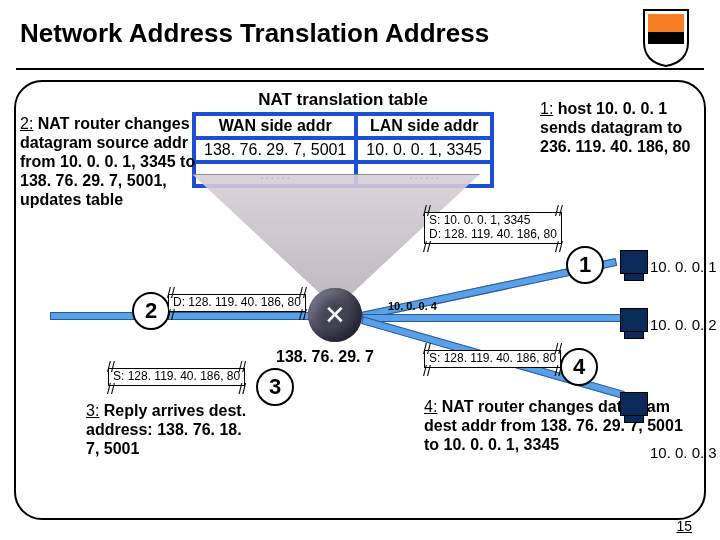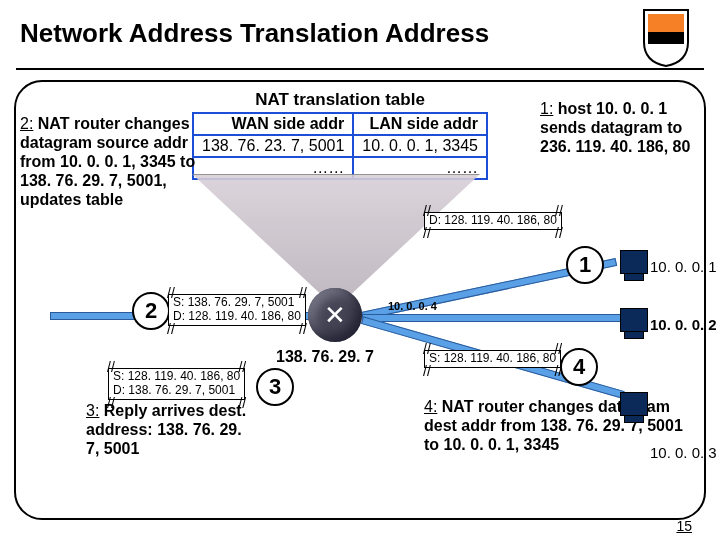--- a/index.html
+++ b/index.html
@@ -20,21 +20,21 @@
   }
   .hr { position:absolute; left:16px; right:16px; top:68px; height:2px; background:#000; }
   .frame { position:absolute; left:14px; top:80px; right:14px; bottom:20px;
            border:2px solid #000; border-radius:28px; }
   .slidenum { position:absolute; right:28px; bottom:6px; font-size:14px;text-decoration:underline; }
 
   .tbl {
     position:absolute; left:192px; top:90px;
     border-collapse:collapse; font-size:16px;
   }
-  .tbl td, .tbl th { border:2px solid #1d4ed8; padding:1px 8px; text-align:right; }
+  .tbl td, .tbl th { border:4px solid #1d4ed8; padding:1px 8px; text-align:center; }
   .tbl caption { font-weight:bold; font-size:17px; padding-bottom:2px; }
 
   .step {
     position:absolute; font-size:16px; line-height:1.18;
   }
   .step .num { text-decoration:underline; }
   .step1 { left:540px; top:100px; width:170px; }
   .step2 { left:20px;  top:115px; width:185px; }
   .step3 { left:86px;  top:402px; width:170px; }
   .step4 { left:424px; top:398px; width:260px; }
@@ -45,21 +45,21 @@
     background:#445; box-shadow: inset -6px -6px 12px #223, inset 6px 6px 12px #778;
     display:flex; align-items:center; justify-content:center;
   }
   .router .x {
     transform:rotate(0deg); font-size:26px; color:#fff;
   }
   .wanip { position:absolute; left:276px; top:348px; font-size:16px; font-weight:bold; }
   .lanip { position:absolute; left:388px; top:300px; font-size:11px; font-weight:bold; }
   .hostip { position:absolute; font-size:15px; }
   .h1 { left:650px; top:258px;text-align:right; }
-  .h2 { left:650px; top:316px;font-weight:bold; }
+  .h2 { left:650px; top:316px; }
   .h3 { left:650px; top:400px;margin-top:44px; }
 
   .host {
     position:absolute; width:26px; height:22px;
     background:#0b2a5a; border:1px solid #000;
   }
   .host::after {
     content:""; position:absolute; left:3px; right:3px; top:22px; height:6px;
     background:#0b2a5a; border:1px solid #000;
   }
@@ -115,21 +115,21 @@
 <div class="frame"></div>
 
 <table class="tbl">
   <caption>NAT translation table</caption>
   <tbody>
       <tr>
     <th>WAN side addr</th>
     <th>LAN side addr</th>
   </tr>
   <tr>
-    <td>138. 76. 23. 7, 5001</td>
+    <td>138. 76. 29. 7, 5001</td>
     <td>10. 0. 0. 1, 3345</td>
   </tr>
   <tr>
     <td>……</td>
     <td>……</td>
   </tr>
 </tbody>
   </table>
 
 <div class="fan"></div>
@@ -137,21 +137,21 @@
 <div class="step step1">
   <span class="num">1:</span>
   <b><span> host 10. 0. 0. 1 sends datagram to 236. 119. 40. 186, 80</span></b>
 </div>
 <div class="step step2">
   <span class="num">2:</span>
   <b><span> NAT router changes datagram source addr from 10. 0. 0. 1, 3345 to 138. 76. 29. 7, 5001, updates table</span></b>
 </div>
 <div class="step step3">
   <span class="num">3:</span>
-  <b><span> Reply arrives dest. address: 138. 76. 29. 7, 5001</span></b>
+  <b><span> Reply arrives dest. address: 138. 76. 18. 7, 5001</span></b>
 </div>
 <div class="step step4">
   <span class="num">4:</span>
   <b><span> NAT router changes datagram dest addr from 138. 76. 29. 7, 5001 to 10. 0. 0. 1, 3345</span></b>
 </div>
 
 <div class="link lWAN"></div>
 <div class="link lLAN1"></div>
 <div class="link lLAN2"></div>
 <div class="link lLAN3"></div>
@@ -170,37 +170,36 @@
 <div class="hostip h3">10. 0. 0. 3</div>
 
 <div class="bubble b1">1</div>
 <div class="bubble b2">2</div>
 <div class="bubble b3">3</div>
 <div class="bubble b4">4</div>
 
 <div class="pkt p1">
   <span class="hash hL hT">//</span>
     <span class="hash hR hT">//</span>
+  <div>S: 10. 0. 0. 1, 3345</div>
   <div>D: 128. 119. 40. 186, 80</div>
   <span class="hash hL hB">//</span>
     <span class="hash hR hB">//</span>
 </div>
 <div class="pkt p2">
   <span class="hash hL hT">//</span>
     <span class="hash hR hT">//</span>
-  <div>S: 138. 76. 29. 7, 5001</div>
   <div>D: 128. 119. 40. 186, 80</div>
   <span class="hash hL hB">//</span>
     <span class="hash hR hB">//</span>
 </div>
 <div class="pkt p2b">
   <span class="hash hL hT">//</span>
     <span class="hash hR hT">//</span>
   <div>S: 128. 119. 40. 186, 80</div>
-  <div>D: 138. 76. 29. 7, 5001</div>
   <span class="hash hL hB">//</span>
     <span class="hash hR hB">//</span>
 </div>
 <div class="pkt p4">
   <span class="hash hL hT">//</span>
     <span class="hash hR hT">//</span>
   <div>S: 128. 119. 40. 186, 80</div>
   <span class="hash hL hB">//</span>
     <span class="hash hR hB">//</span>
 </div>

